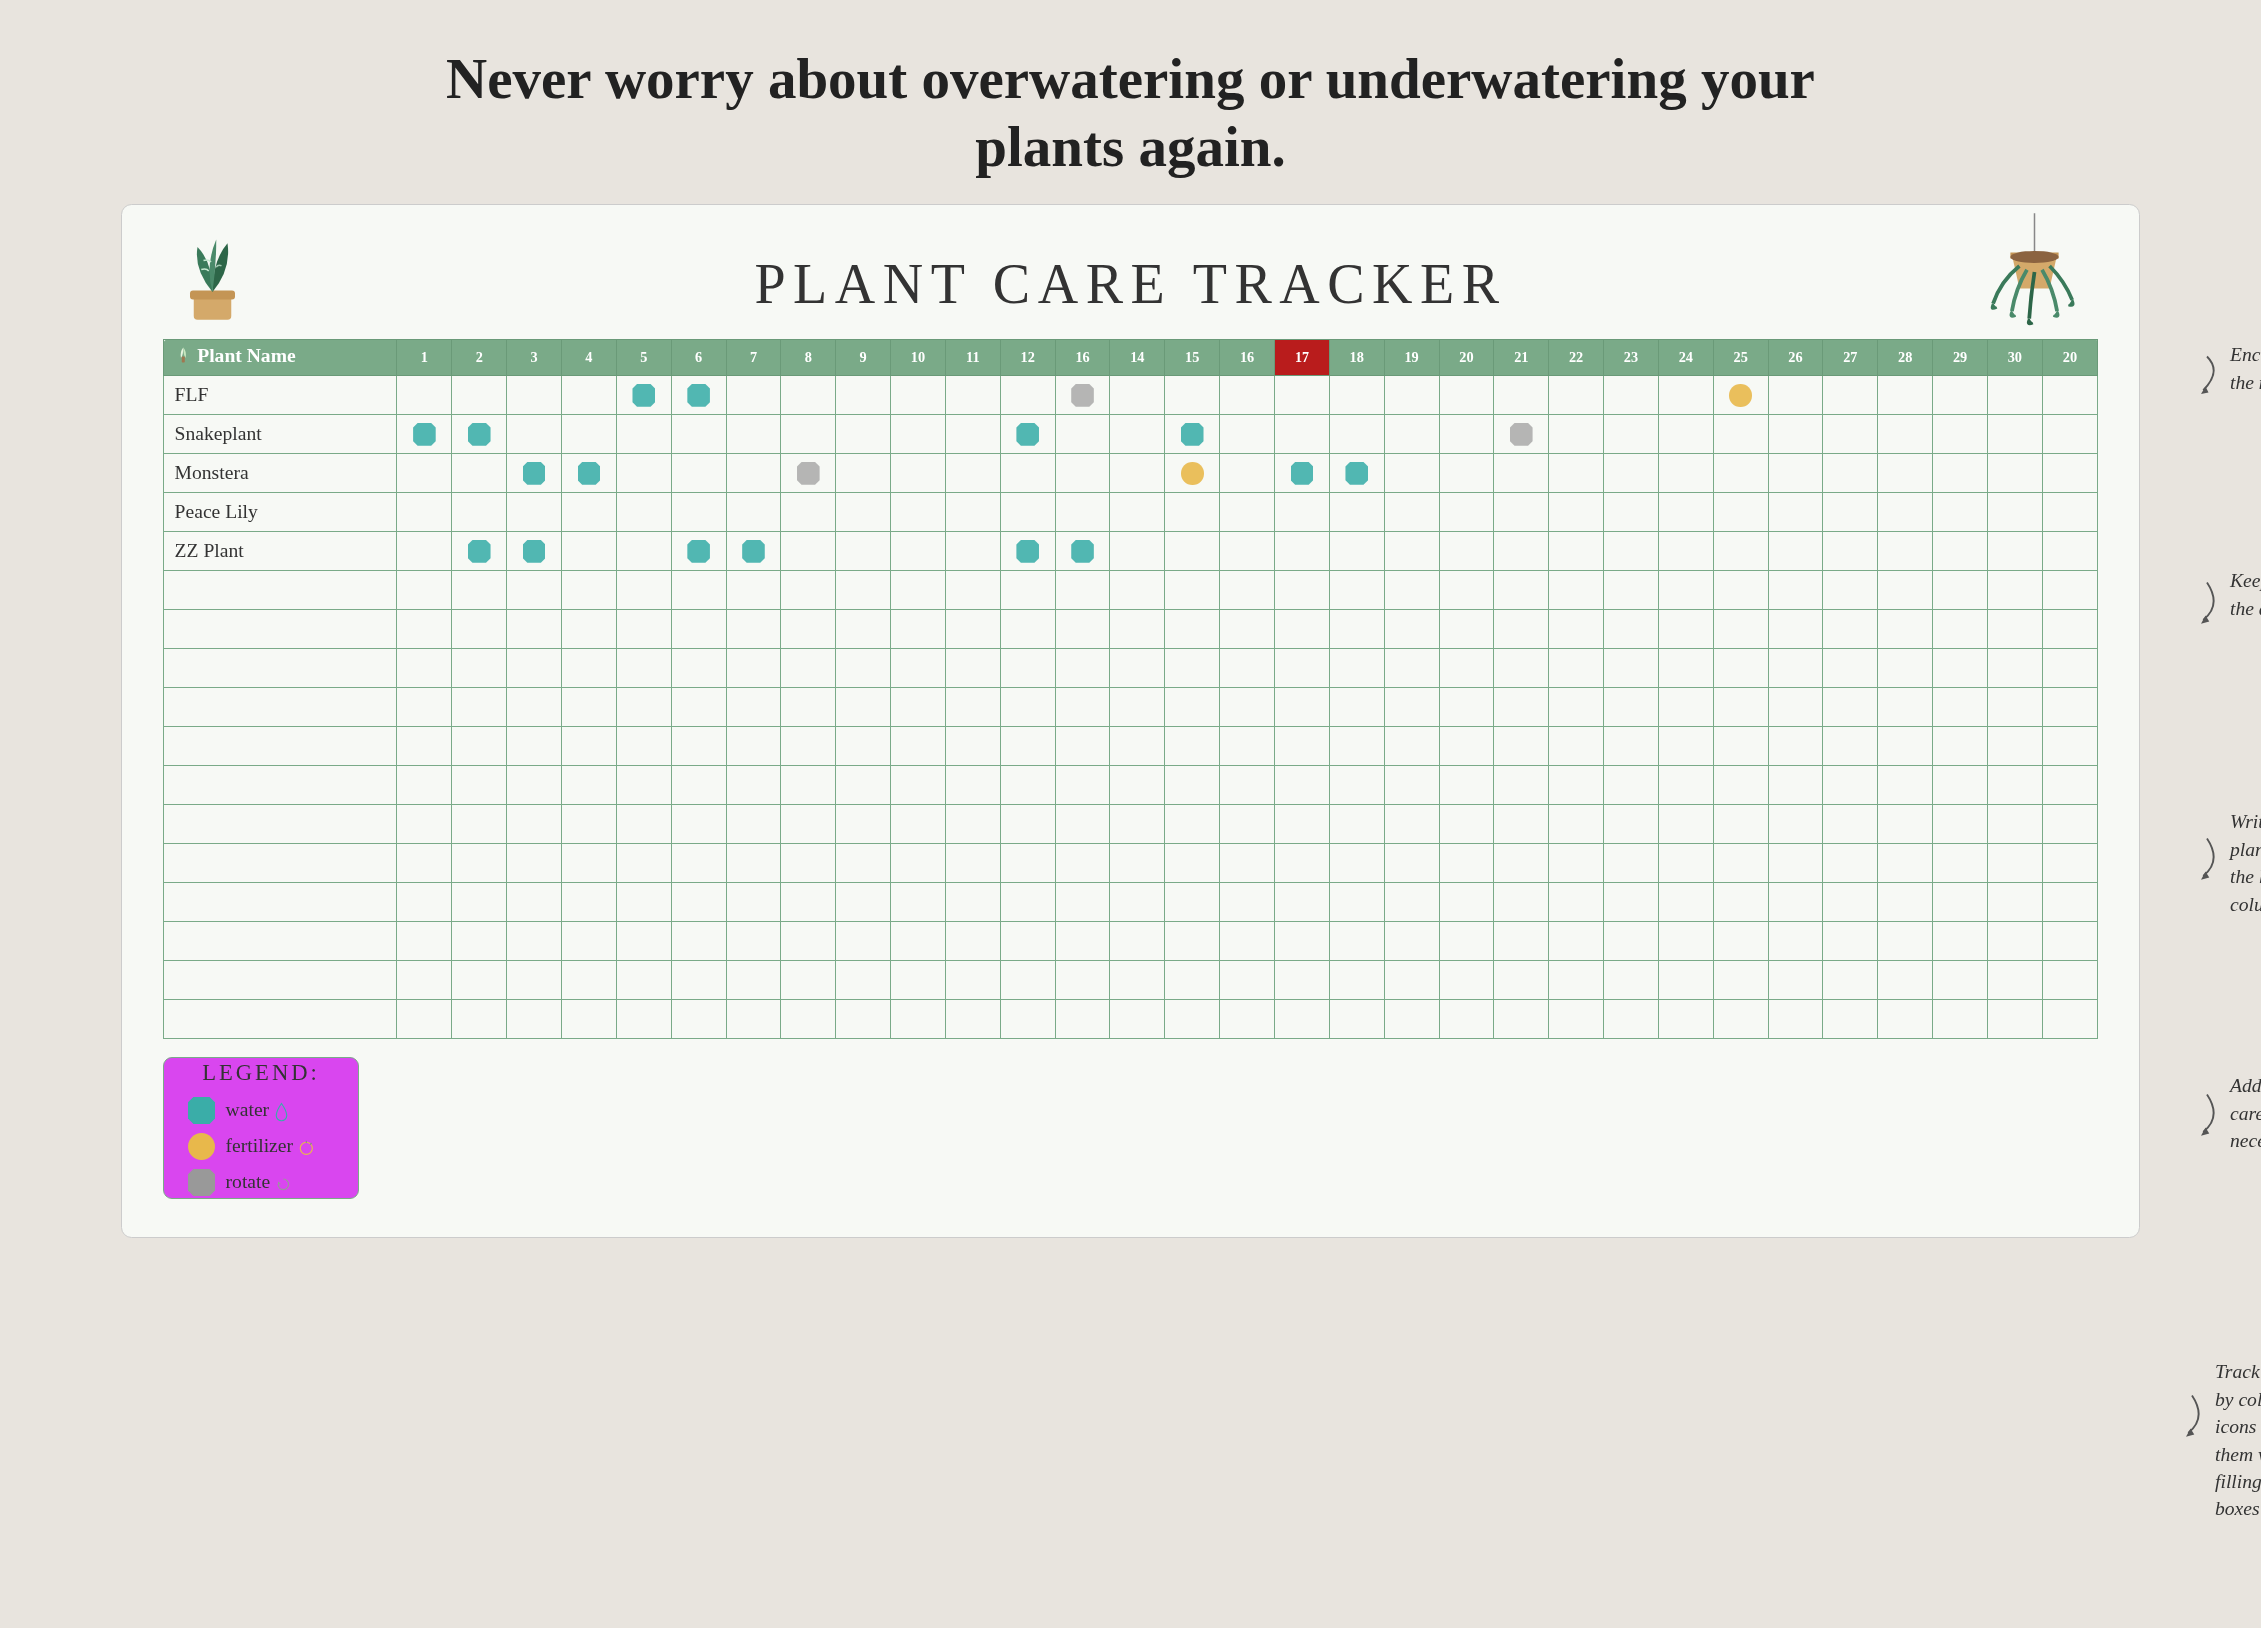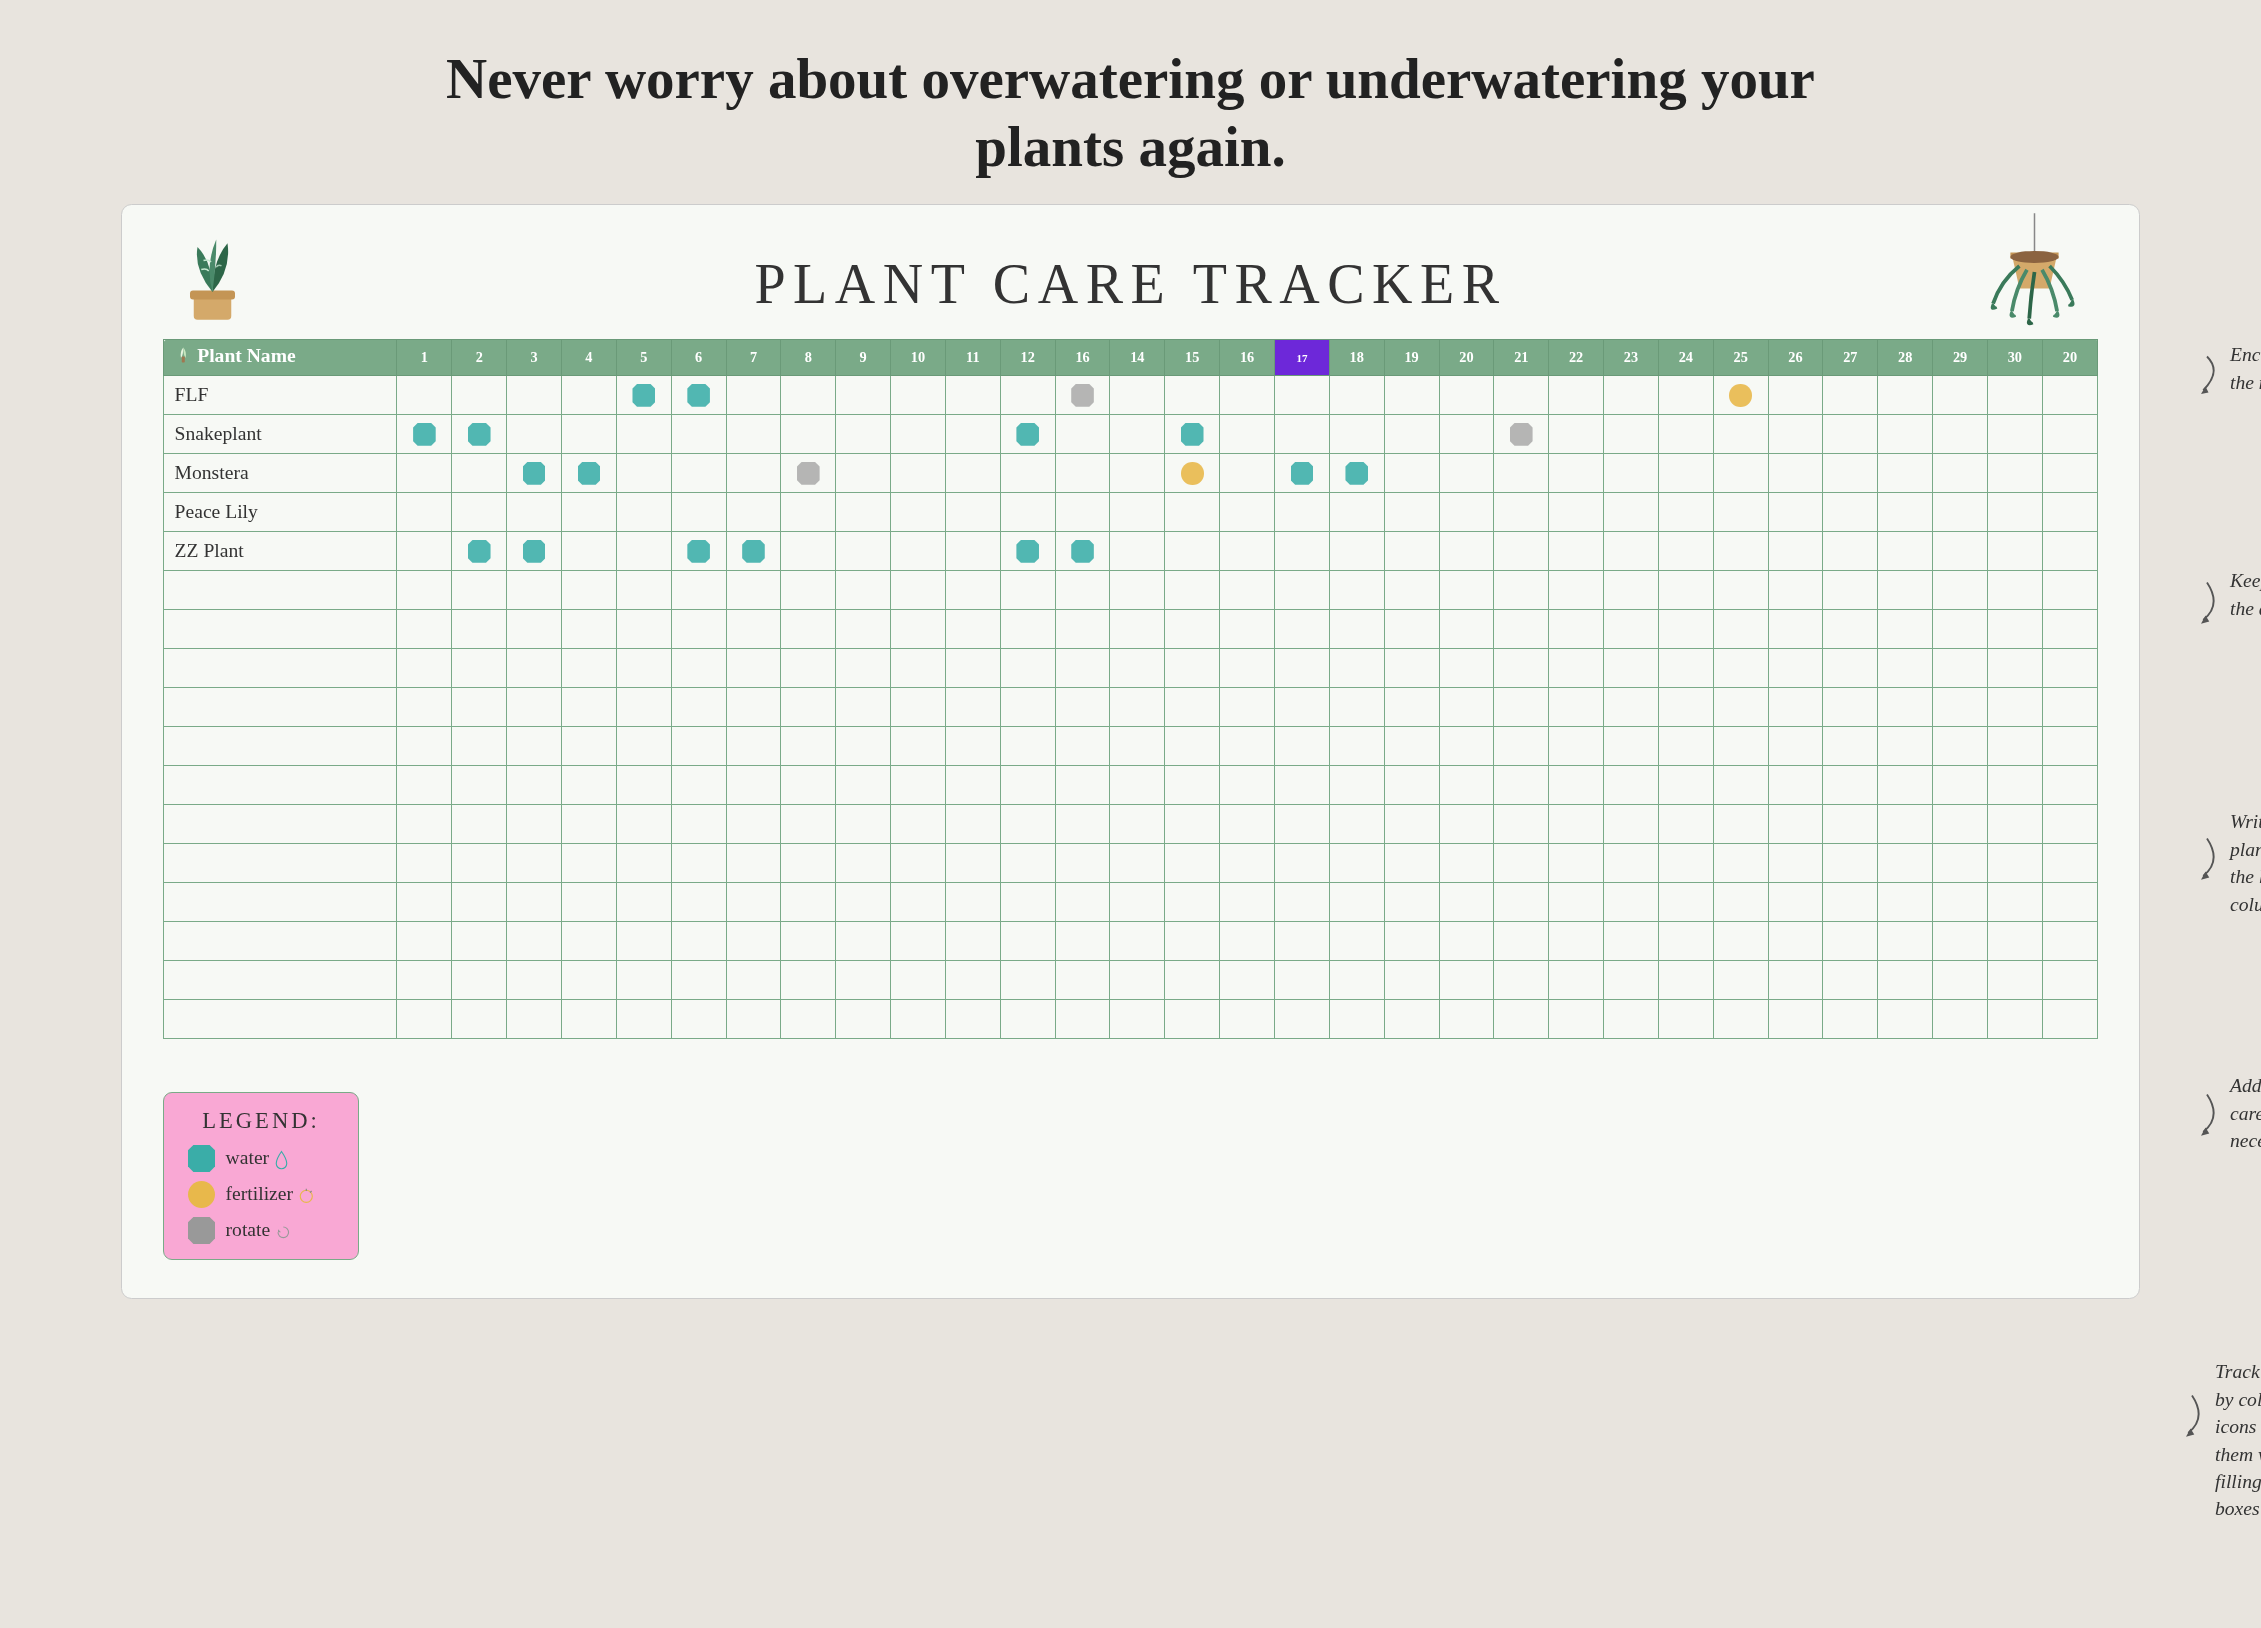--- a/index.html
+++ b/index.html
@@ -129,21 +129,21 @@
           <th style="background:#7aaa88;color:white;font-size:14.3px;font-weight:bold;border:1.1px solid #6a9a78;width:39px;">7</th>
           <th style="background:#7aaa88;color:white;font-size:14.3px;font-weight:bold;border:1.1px solid #6a9a78;width:39px;">8</th>
           <th style="background:#7aaa88;color:white;font-size:14.3px;font-weight:bold;border:1.1px solid #6a9a78;width:39px;">9</th>
           <th style="background:#7aaa88;color:white;font-size:14.3px;font-weight:bold;border:1.1px solid #6a9a78;width:39px;">10</th>
           <th style="background:#7aaa88;color:white;font-size:14.3px;font-weight:bold;border:1.1px solid #6a9a78;width:39px;">11</th>
           <th style="background:#7aaa88;color:white;font-size:14.3px;font-weight:bold;border:1.1px solid #6a9a78;width:39px;">12</th>
           <th style="background:#7aaa88;color:white;font-size:14.3px;font-weight:bold;border:1.1px solid #6a9a78;width:39px;">16</th>
           <th style="background:#7aaa88;color:white;font-size:14.3px;font-weight:bold;border:1.1px solid #6a9a78;width:39px;">14</th>
           <th style="background:#7aaa88;color:white;font-size:14.3px;font-weight:bold;border:1.1px solid #6a9a78;width:39px;">15</th>
           <th style="background:#7aaa88;color:white;font-size:14.3px;font-weight:bold;border:1.1px solid #6a9a78;width:39px;">16</th>
-          <th style="background:#6d28d9;color:white;font-size:11px;font-weight:bold;border:1.1px solid #6a9a78;width:39px;">17</th>
+          <th style="background:#b91c1c;color:white;font-size:14px;font-weight:bold;border:1.1px solid #6a9a78;width:39px;">17</th>
           <th style="background:#7aaa88;color:white;font-size:14.3px;font-weight:bold;border:1.1px solid #6a9a78;width:39px;">18</th>
           <th style="background:#7aaa88;color:white;font-size:14.3px;font-weight:bold;border:1.1px solid #6a9a78;width:39px;">19</th>
           <th style="background:#7aaa88;color:white;font-size:14.3px;font-weight:bold;border:1.1px solid #6a9a78;width:39px;">20</th>
           <th style="background:#7aaa88;color:white;font-size:14.3px;font-weight:bold;border:1.1px solid #6a9a78;width:39px;">21</th>
           <th style="background:#7aaa88;color:white;font-size:14.3px;font-weight:bold;border:1.1px solid #6a9a78;width:39px;">22</th>
           <th style="background:#7aaa88;color:white;font-size:14.3px;font-weight:bold;border:1.1px solid #6a9a78;width:39px;">23</th>
           <th style="background:#7aaa88;color:white;font-size:14.3px;font-weight:bold;border:1.1px solid #6a9a78;width:39px;">24</th>
           <th style="background:#7aaa88;color:white;font-size:14.3px;font-weight:bold;border:1.1px solid #6a9a78;width:39px;">25</th>
           <th style="background:#7aaa88;color:white;font-size:14.3px;font-weight:bold;border:1.1px solid #6a9a78;width:39px;">26</th>
           <th style="background:#7aaa88;color:white;font-size:14.3px;font-weight:bold;border:1.1px solid #6a9a78;width:39px;">27</th>
@@ -773,21 +773,21 @@
             <td style="border: 1.1px solid rgb(122, 170, 136); width: 39px; height: 39px; text-align: center; background: rgb(247, 249, 245);"></td>
             <td style="border: 1.1px solid rgb(122, 170, 136); width: 39px; height: 39px; text-align: center; background: rgb(247, 249, 245);"></td>
             <td style="border: 1.1px solid rgb(122, 170, 136); width: 39px; height: 39px; text-align: center; background: rgb(247, 249, 245);"></td>
             <td style="border: 1.1px solid rgb(122, 170, 136); width: 39px; height: 39px; text-align: center; background: rgb(247, 249, 245);"></td>
           </tr>
         </tbody>
     </table>
 
     <div style="display:flex;justify-content:space-between;align-items:flex-end;margin-top:18px;">
 
-      <div style="border:1.5px solid #7aaa88;border-radius:9px;padding:15px 24px;background:#f9a8d4;min-width:196px;margin-top:35px;">
+      <div style="border:1.5px solid #7aaa88;border-radius:9px;padding:2px 24px;background:#d946ef;min-width:196px;">
         <div style="font-size:22.6px;letter-spacing:3px;text-align:center;font-family:Georgia,serif;color:#333;margin-bottom:10.6px;">LEGEND:</div>
         <div style="display:flex;align-items:center;gap:10.6px;margin-bottom:9px;">
           <div style="width:27px;height:27px;background:#3aada8;flex-shrink:0;clip-path:polygon(20% 0%,80% 0%,100% 20%,100% 80%,80% 100%,20% 100%,0% 80%,0% 20%);"></div>
           <span style="font-size:19.6px;color:#333;font-family:Georgia,serif;">water 
             <svg width="15" height="19.6" viewBox="0 0 20 26" style="vertical-align:middle">
                 <path d="M10,2 Q3,12 3,18 a7,7 0 0,0 14,0 Q17,12 10,2Z" fill="none" stroke="#3aada8" stroke-width="1.5"></path>
               </svg>
           </span>
         </div>
         <div style="display:flex;align-items:center;gap:10.6px;margin-bottom:9px;">

